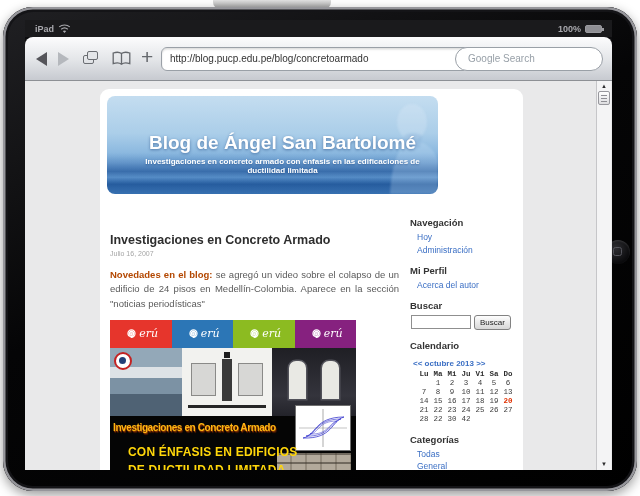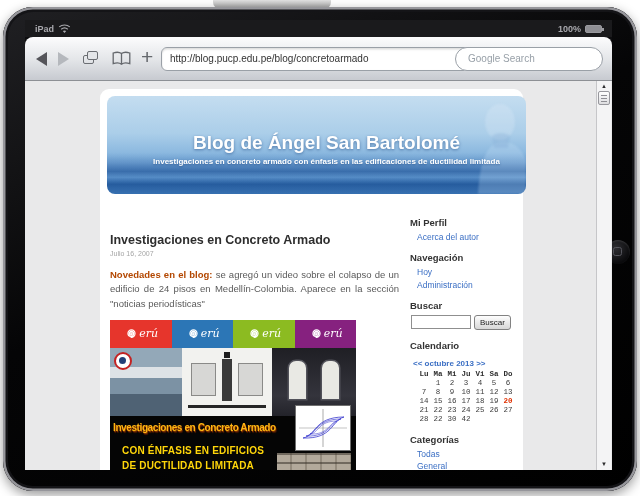--- a/index.html
+++ b/index.html
@@ -50,21 +50,21 @@
   .vscroll { position:absolute; top:0; bottom:0; right:1px; width:15px; background:#f4f4f5; border-left:1px solid #c6c6c9; }
   .vs-up, .vs-down { position:absolute; left:0; width:14px; text-align:center; font-size:6px; color:#2c2c2e; }
   .vs-up { top:2px; } .vs-down { bottom:3px; }
   .vs-thumb { position:absolute; left:1px; top:10px; width:12px; height:14px;
               background:linear-gradient(#ffffff,#dddde0); border:1px solid #97979d; border-radius:2px; }
   .vs-thumb i { display:block; margin:3px 2px 0; height:7px;
                 background:repeating-linear-gradient(180deg,#8e8e94 0 1px, transparent 1px 3px); }
 
   
   .card { position:absolute; left:75px; top:8px; width:423px; height:381px; background:#fff; border-radius:9px 9px 0 0; }
-  .blog-header { position:absolute; left:7px; top:7px; width:419px; height:98px; border-radius:8px; overflow:hidden;
+  .blog-header { position:absolute; left:7px; top:7px; width:331px; height:98px; border-radius:8px; overflow:hidden;
     text-align:center; color:#fff;
     background:
       linear-gradient(180deg, rgba(255,255,255,0) 58%, rgba(40,90,160,.25) 68%, rgba(18,68,138,.5) 77%, rgba(90,140,195,.25) 83%, rgba(10,60,130,.55) 90%, rgba(50,100,165,.4) 100%),
       linear-gradient(180deg, #c4ddf0 0%, #abcee9 38%, #85b4dd 62%, #518ac6 84%, #3a78b8 100%); padding-left: 20px; }
   .figure { position:absolute; right:0; top:0; height:98px; opacity:.55; filter:blur(1px); }
   .blog-title { margin-top:36px; font-size:19px; font-weight:bold; text-shadow:0 1px 3px rgba(20,60,120,.55); position:relative; }
   .blog-subtitle { margin-top:3px; font-size:8px; font-weight:bold; text-shadow:0 1px 2px rgba(20,60,120,.5); position:relative; }
 
   
   .main-col { position:absolute; left:10px; top:144px; width:289px; }
@@ -92,21 +92,21 @@
   .d-top { position:absolute; left:42px; top:4px; width:6px; height:6px; background:#1e1e1e; }
   .d-base { position:absolute; left:6px; right:6px; bottom:8px; height:3px; background:#262626; }
   .ph-right { width:84px; position:relative; background:linear-gradient(180deg,#1f1f24,#34343c 70%,#23232a); }
   .panel { position:absolute; top:13px; width:17px; height:38px; background:#e9e9e4; border-radius:7px 7px 0 0;
            box-shadow:0 0 0 1.5px #52525a; }
   .pnl1 { left:17px; } .pnl2 { left:50px; }
   .black-sec { position:relative; height:71px; }
   .banner-title { position:absolute; left:3px; top:6px; font-size:10px; font-weight:bold; color:#ffb612;
                   letter-spacing:-0.4px; white-space:nowrap;
                   text-shadow:0.5px 0.5px 0 #8a3400, 1px 1.5px 1px #4d1a00; }
-  .emphasis { position:absolute; left:12px; top:27px; font-size:10px; font-weight:bold; color:#ffd60a;
+  .emphasis { position:absolute; left:18px; top:27px; font-size:12px; font-weight:bold; color:#ffd60a;
               line-height:1.55; letter-spacing:.2px; }
   .ph-bldg { position:absolute; right:5px; top:37px; width:74px; height:33px;
     background:
       repeating-linear-gradient(180deg, rgba(58,52,44,.55) 0 2px, transparent 2px 9px),
       repeating-linear-gradient(90deg, #b2a99b 0 13px, #948b7d 13px 15px); }
   .chart-box { position:absolute; right:5px; top:-11px; width:56px; height:46px; background:#fff; border:1px solid #6f6f6f; }
 
   
   .sidebar { position:absolute; left:310px; top:128px; width:108px; }
   .sb-sec { margin-bottom:10px; }
@@ -254,27 +254,27 @@
                 <div>CON ÉNFASIS EN EDIFICIOS</div>
                 <div>DE DUCTILIDAD LIMITADA</div>
               </div>
 
             </div>
           </div>
         </div>
 
         <div class="sidebar">
           <div class="sb-sec">
-            <h3>Mi Perfil</h3>
-            <a class="sb-link">Acerca del autor</a>
-          </div>
-          <div class="sb-sec">
             <h3>Navegación</h3>
             <a class="sb-link">Hoy</a>
             <a class="sb-link">Administración</a>
+          </div>
+          <div class="sb-sec">
+            <h3>Mi Perfil</h3>
+            <a class="sb-link">Acerca del autor</a>
           </div>
           <div class="sb-sec">
             <h3>Buscar</h3>
             <div class="sb-search">
               <input class="sb-input" type="text" style="">
               <button class="sb-btn">Buscar</button>
             </div>
           </div>
           <div class="sb-sec">
             <h3>Calendario</h3>

